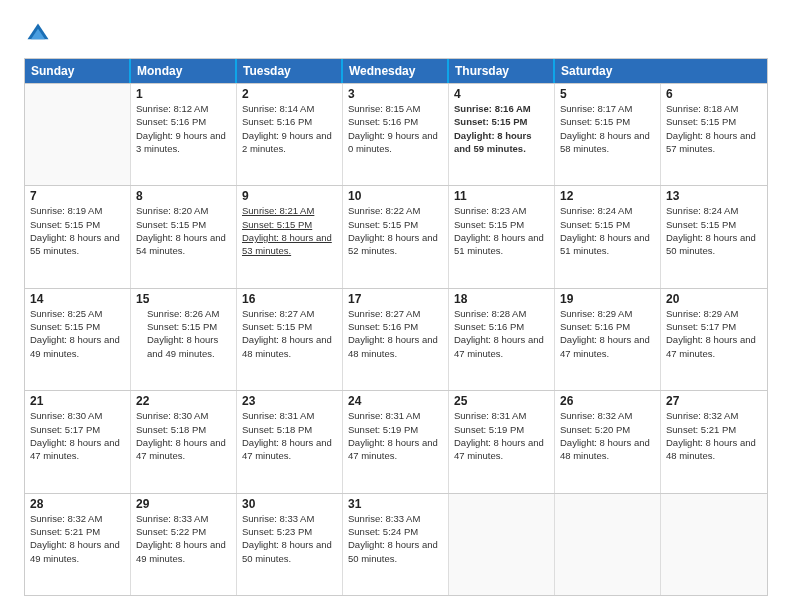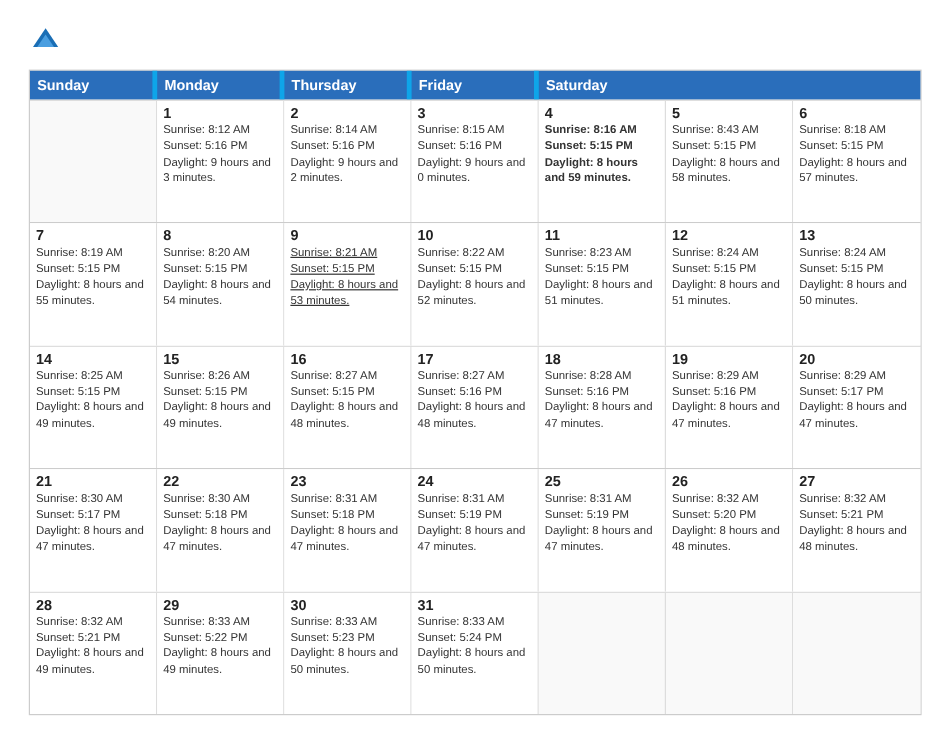--- a/index.html
+++ b/index.html
@@ -68,21 +68,21 @@
     .cal-header-row {
       display: grid;
       grid-template-columns: repeat(7, 1fr);
       background: #2a6ebb;
     }
     .cal-header-cell {
       color: #fff;
       font-size: 12px;
       font-weight: bold;
       padding: 5px 6px;
-      border-right: 4px solid #0ea5e9;
+      border-right: 2px solid #0ea5e9;
     }
     .cal-header-cell:last-child { border-right: none; }
     .cal-body {
       flex: 1;
       display: flex;
       flex-direction: column;
     }
     .cal-week {
       display: grid;
       grid-template-columns: repeat(7, 1fr);
@@ -130,22 +130,23 @@
     <div class="title-block">
       <div class="title-month"></div>
       <div class="title-location"></div>
     </div>
   </div>
 
   <div class="calendar">
     <div class="cal-header-row">
     <div class="cal-header-cell">Sunday</div>
         <div class="cal-header-cell">Monday</div>
+        <div class="cal-header-cell">Tuesday</div>
+        <div class="cal-header-cell">Wednesday</div>
         <div class="cal-header-cell">Thursday</div>
-        <div class="cal-header-cell">Friday</div>
         <div class="cal-header-cell">Saturday</div>
       </div>
     <div class="cal-body">
     <div class="cal-week">
           <div class="cal-cell empty"></div>
           <div class="cal-cell">
             <span class="day-number">1</span>
             <div class="day-info" style="white-space: pre-line;">Sunrise: 8:12 AM
 Sunset: 5:16 PM
 Daylight: 9 hours and 3 minutes.</div>
@@ -163,21 +164,21 @@
 Daylight: 9 hours and 0 minutes.</div>
           </div>
           <div class="cal-cell">
             <span class="day-number">4</span>
             <div class="day-info" style="white-space: pre-line; font-weight: bold;">Sunrise: 8:16 AM
 Sunset: 5:15 PM
 Daylight: 8 hours and 59 minutes.</div>
           </div>
           <div class="cal-cell">
             <span class="day-number">5</span>
-            <div class="day-info" style="white-space: pre-line;">Sunrise: 8:43 AM
+            <div class="day-info" style="white-space: pre-line;">Sunrise: 8:17 AM
 Sunset: 5:15 PM
 Daylight: 8 hours and 58 minutes.</div>
           </div>
           <div class="cal-cell">
             <span class="day-number">6</span>
             <div class="day-info" style="white-space: pre-line;">Sunrise: 8:18 AM
 Sunset: 5:15 PM
 Daylight: 8 hours and 57 minutes.</div>
           </div>
         </div>
@@ -227,21 +228,21 @@
         </div>
         <div class="cal-week">
           <div class="cal-cell">
             <span class="day-number">14</span>
             <div class="day-info" style="white-space: pre-line;">Sunrise: 8:25 AM
 Sunset: 5:15 PM
 Daylight: 8 hours and 49 minutes.</div>
           </div>
           <div class="cal-cell">
             <span class="day-number">15</span>
-            <div class="day-info" style="white-space: pre-line;">Sunrise: 8:26 AM
+            <div class="day-info" style="white-space: pre-line; margin-left: 11px;">Sunrise: 8:26 AM
 Sunset: 5:15 PM
 Daylight: 8 hours and 49 minutes.</div>
           </div>
           <div class="cal-cell">
             <span class="day-number">16</span>
             <div class="day-info" style="white-space: pre-line;">Sunrise: 8:27 AM
 Sunset: 5:15 PM
 Daylight: 8 hours and 48 minutes.</div>
           </div>
           <div class="cal-cell">

